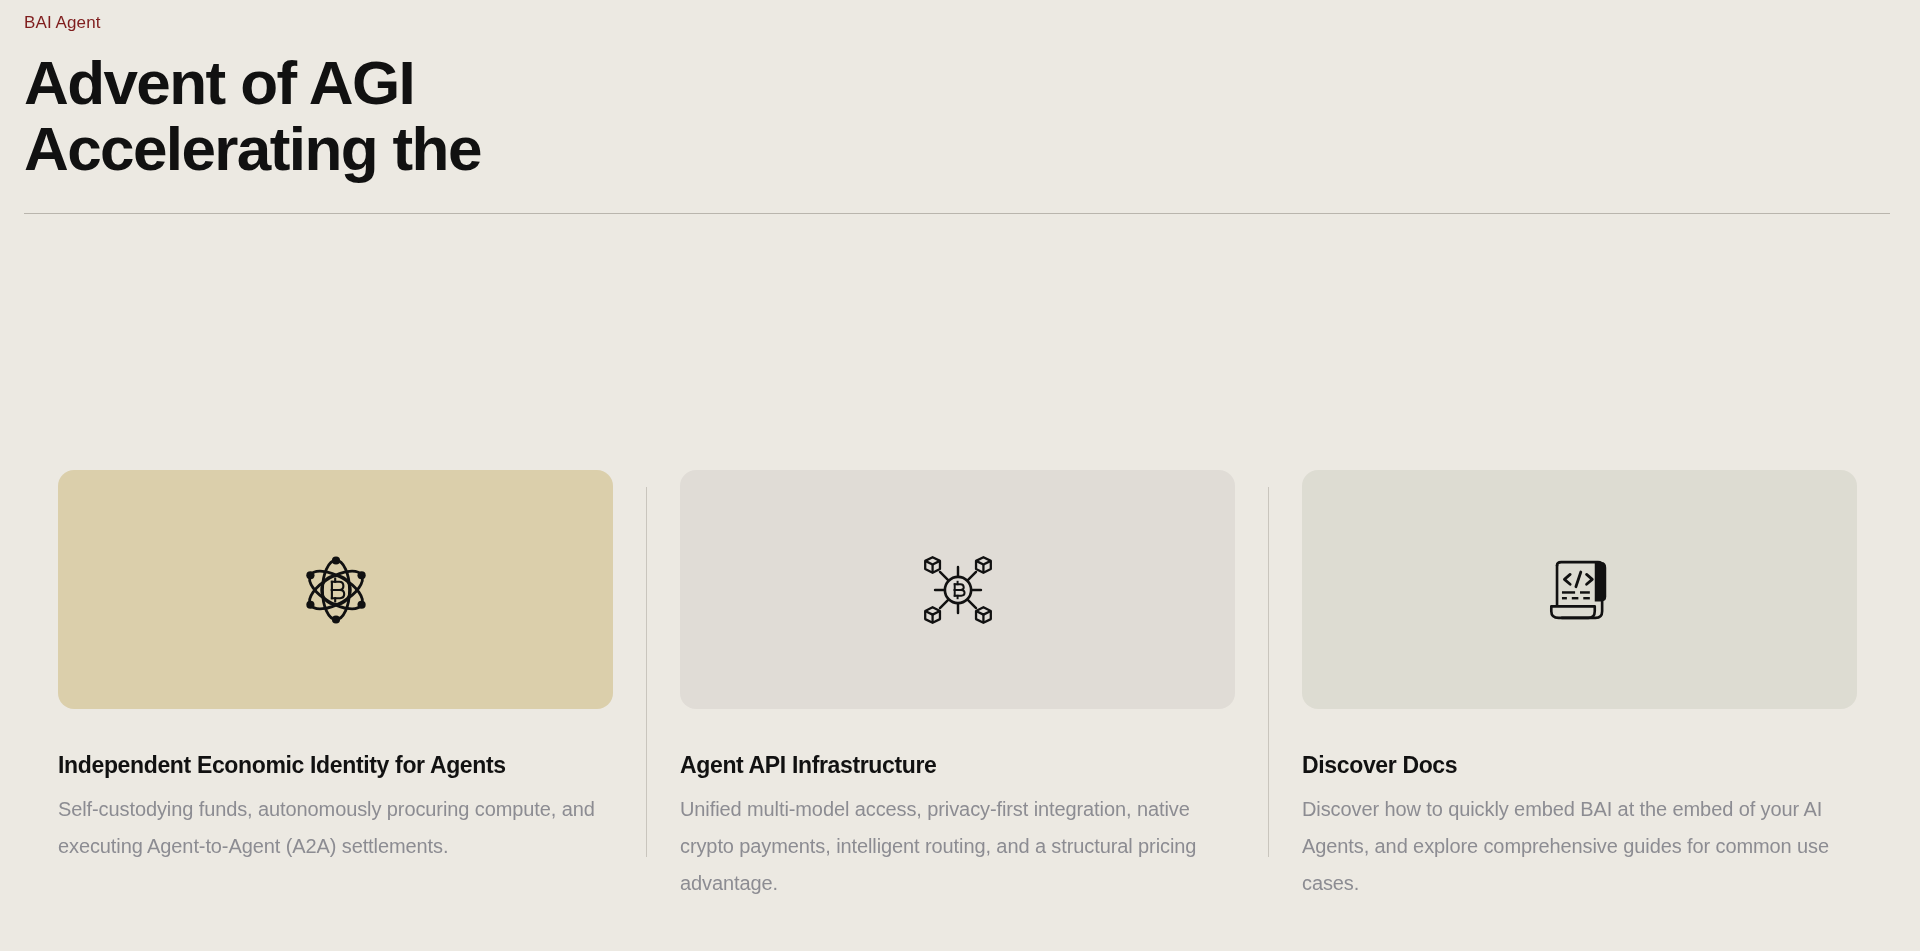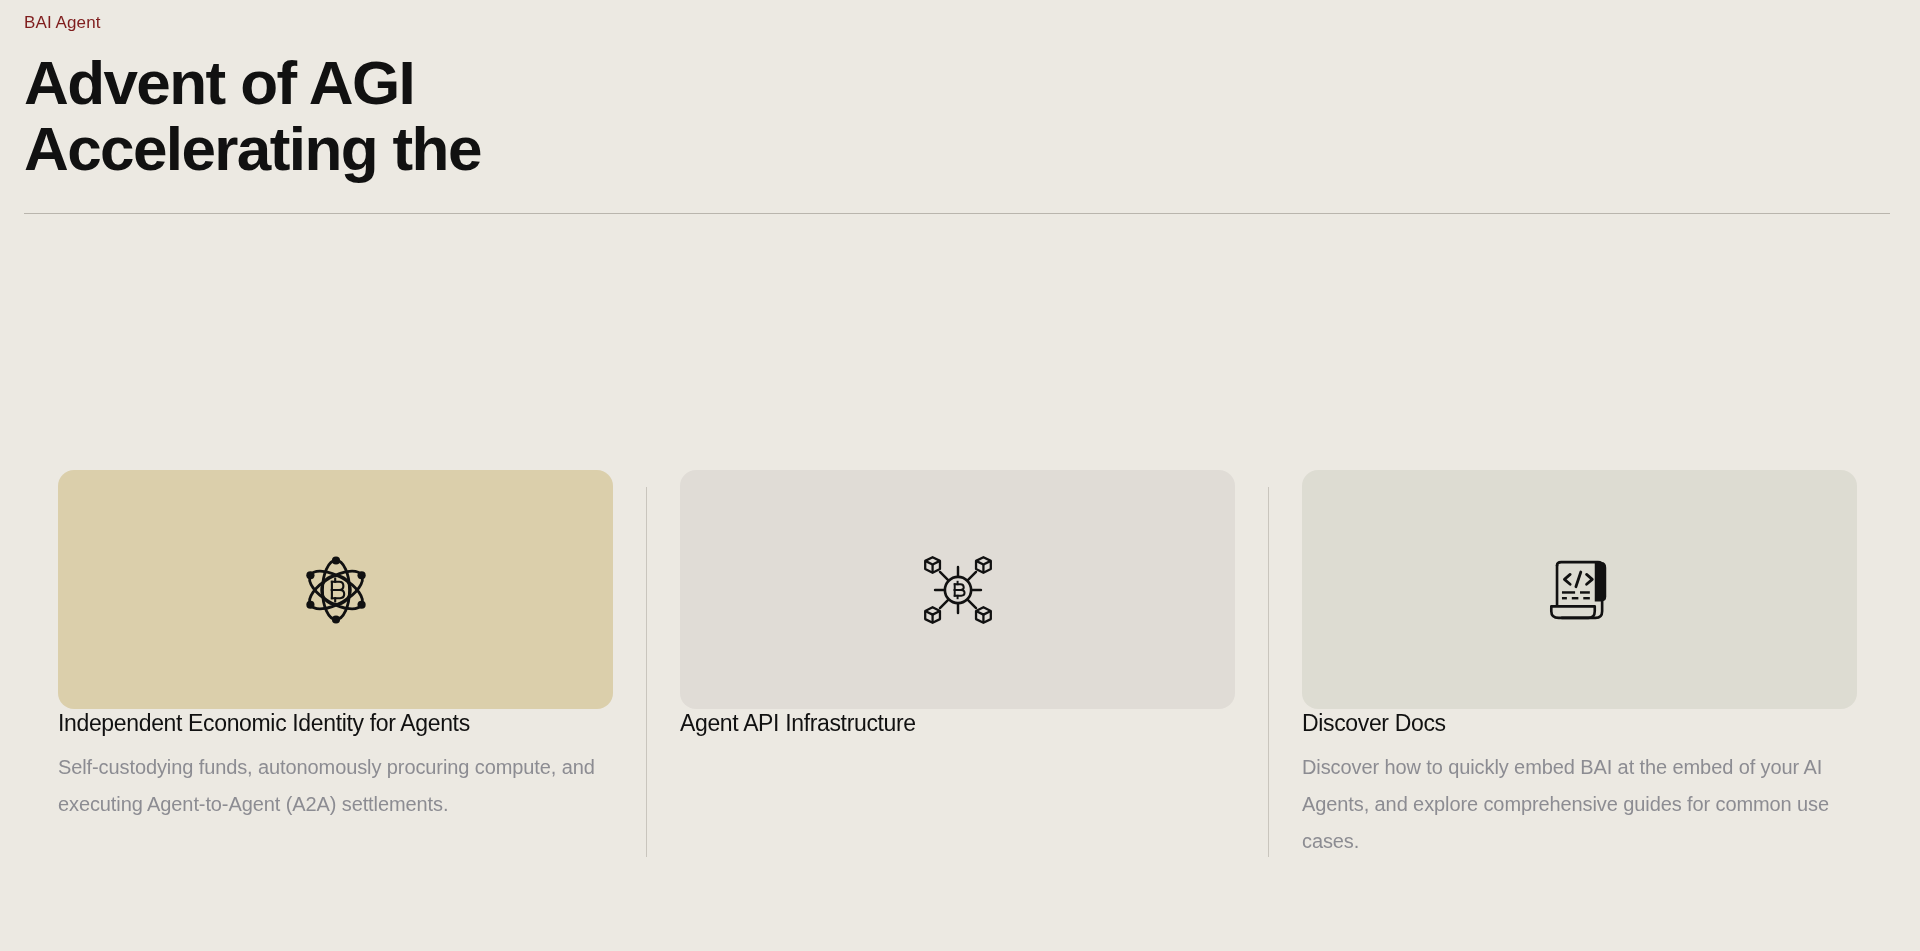--- a/index.html
+++ b/index.html
@@ -96,23 +96,24 @@
   .card-panel.tone-warm   { background: #e0dcd6; }
   .card-panel.tone-sage   { background: #dddcd2; }
 
   .card-icon {
     width: 82px;
     height: 82px;
     display: block;
   }
 
   .card-title {
+    margin-top: 42px;
     font-size: 23px;
     line-height: 28px;
-    font-weight: 400;
+    font-weight: 700;
     color: #111111;
     letter-spacing: -0.35px;
   }
 
   .card-desc {
     margin-top: 12px;
     font-size: 20px;
     line-height: 37px;
     color: #8c8c92;
     font-weight: 400;
@@ -208,20 +209,21 @@
           </g>
           <g transform="translate(72,71)">
             <path d="M0 4.5 L9 0 L18 4.5 L18 14.5 L9 19 L0 14.5 Z"></path>
             <path d="M0 4.5 L9 9 L18 4.5"></path>
             <path d="M9 9 L9 19"></path>
           </g>
         </g>
       </svg>
     </div>
     <div class="card-title">Agent API Infrastructure</div>
+    <div class="card-desc">Unified multi-model access, privacy-first integration, native crypto payments, intelligent routing, and a structural pricing advantage.</div>
   </div>
 
   <div class="card-gap">
     <div class="col-divider"></div>
   </div>
 
   <div class="card-col">
     <div class="card-panel tone-sage">
       <svg class="card-icon" viewBox="0 0 100 100" fill="none">
         <path d="M68 16 L76 16 Q82 16 82 23 L82 58 Q82 64 76 64 L68 64 Z" fill="#111111"></path>

